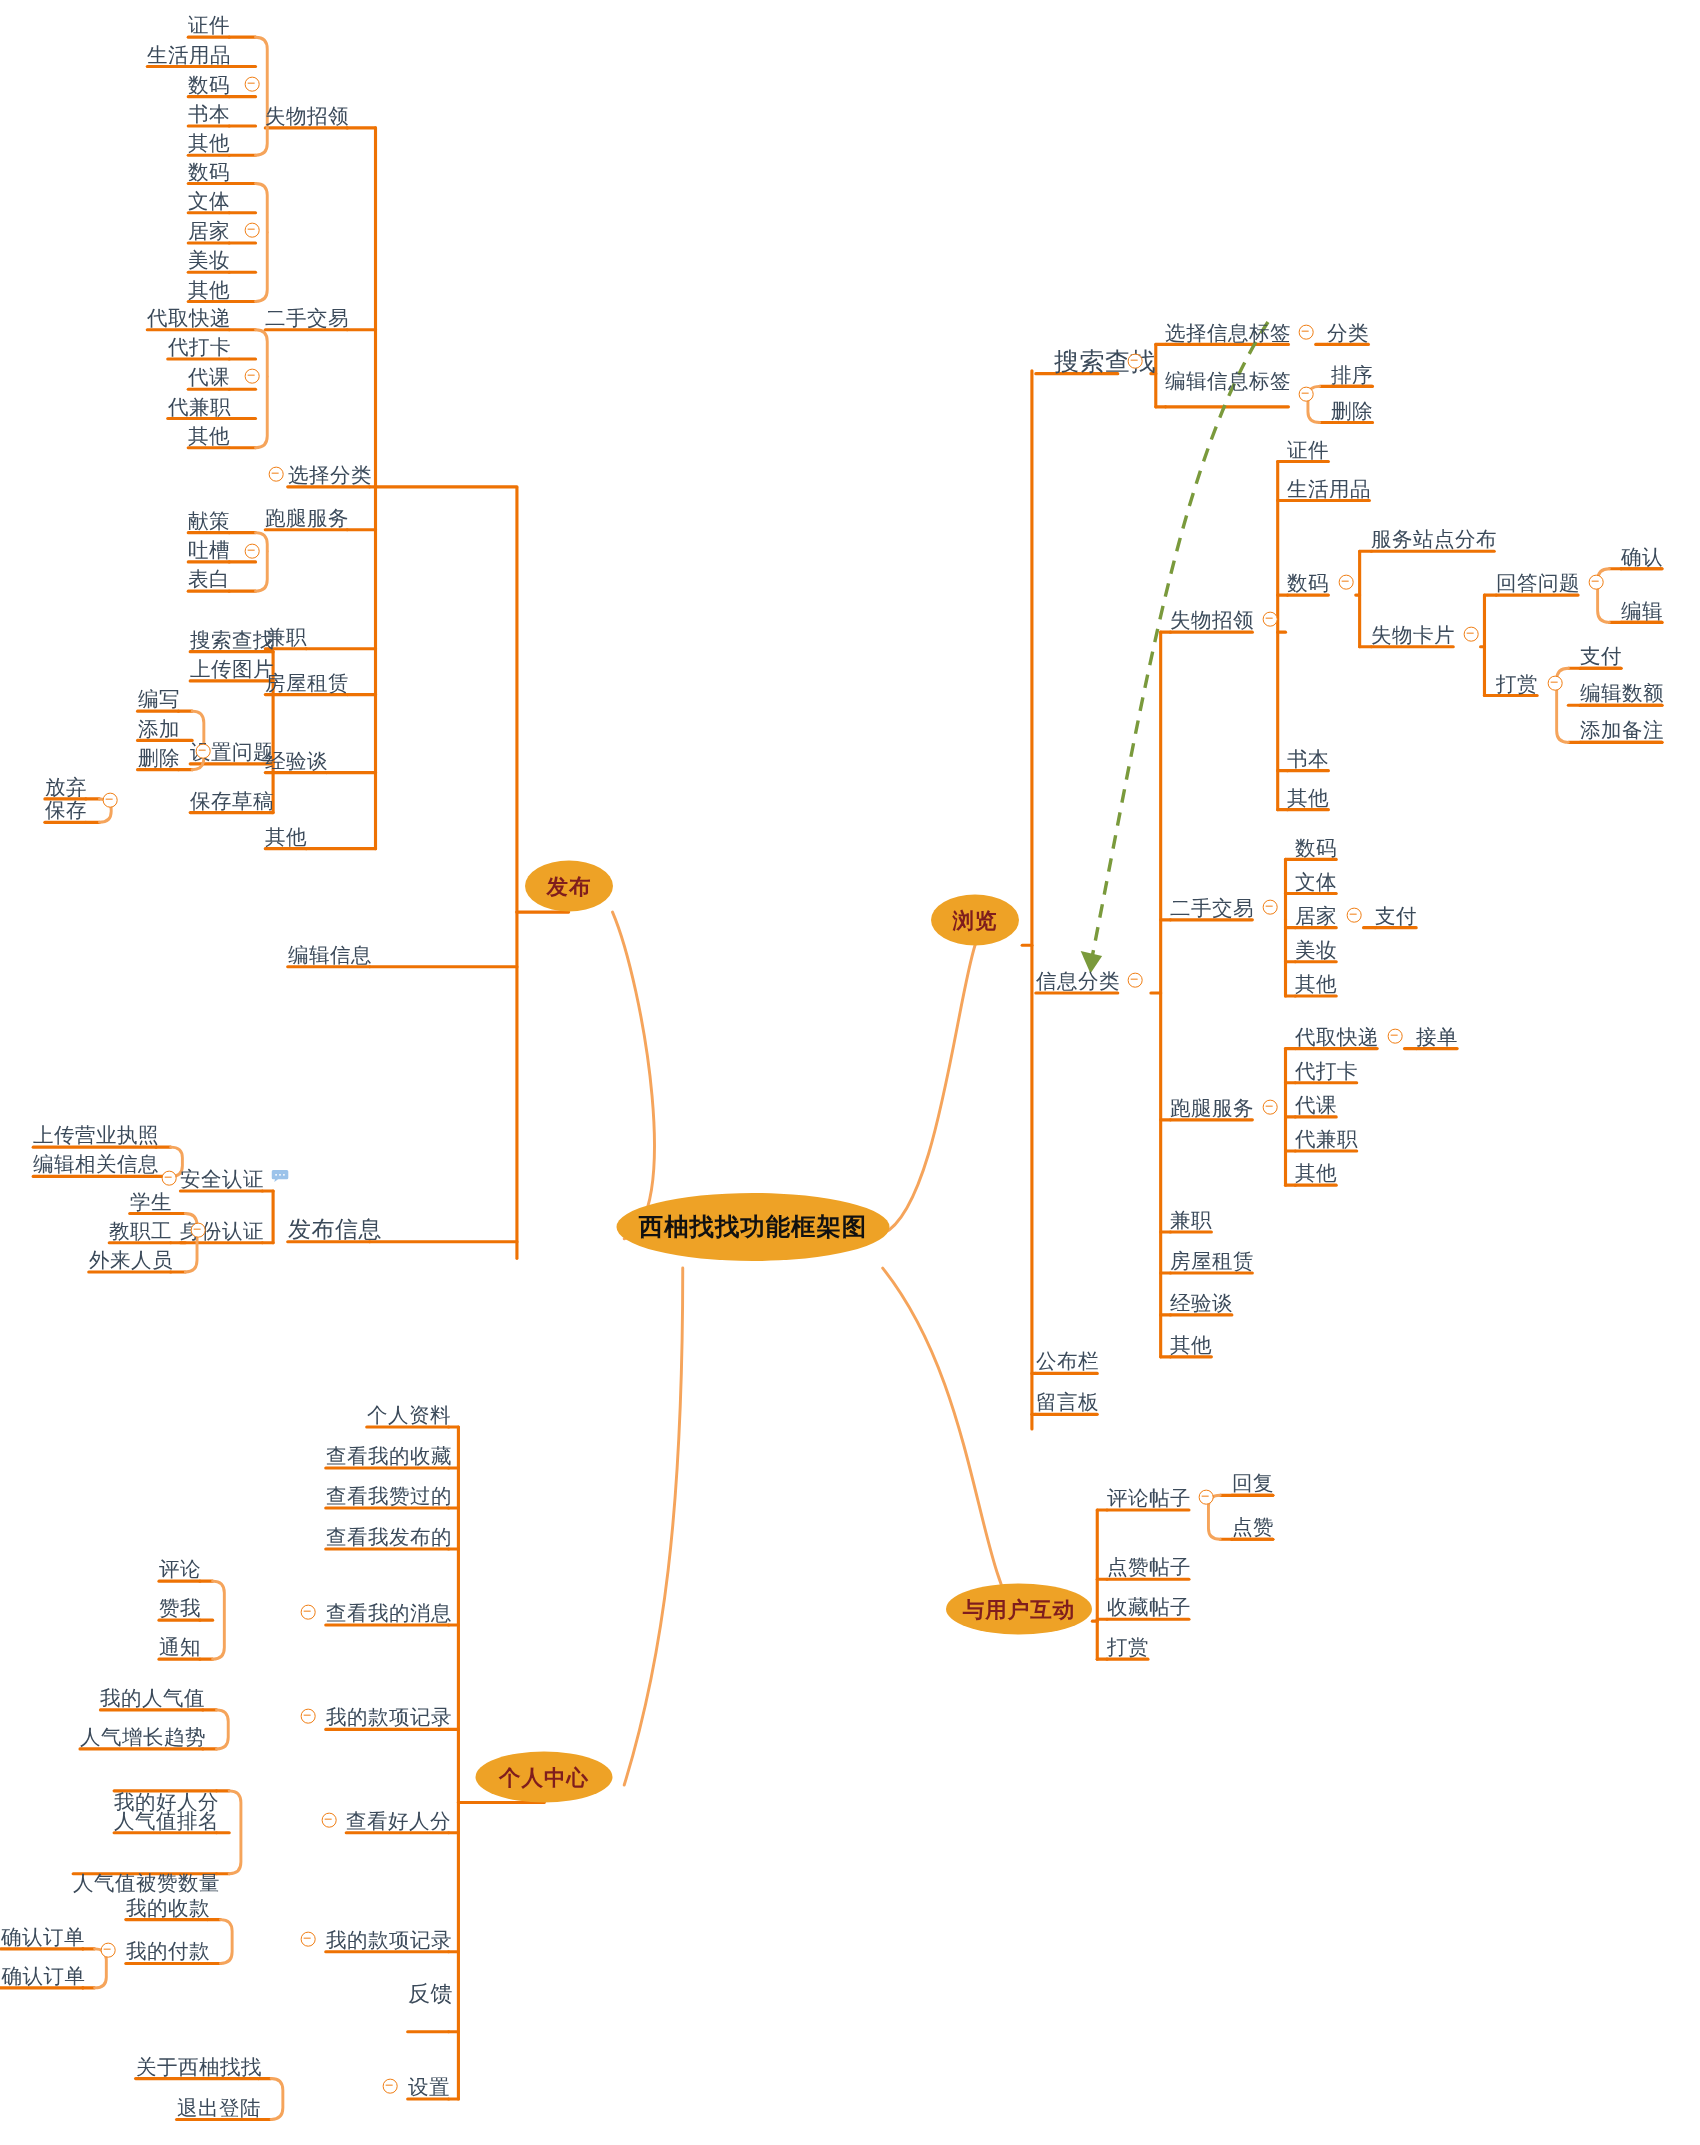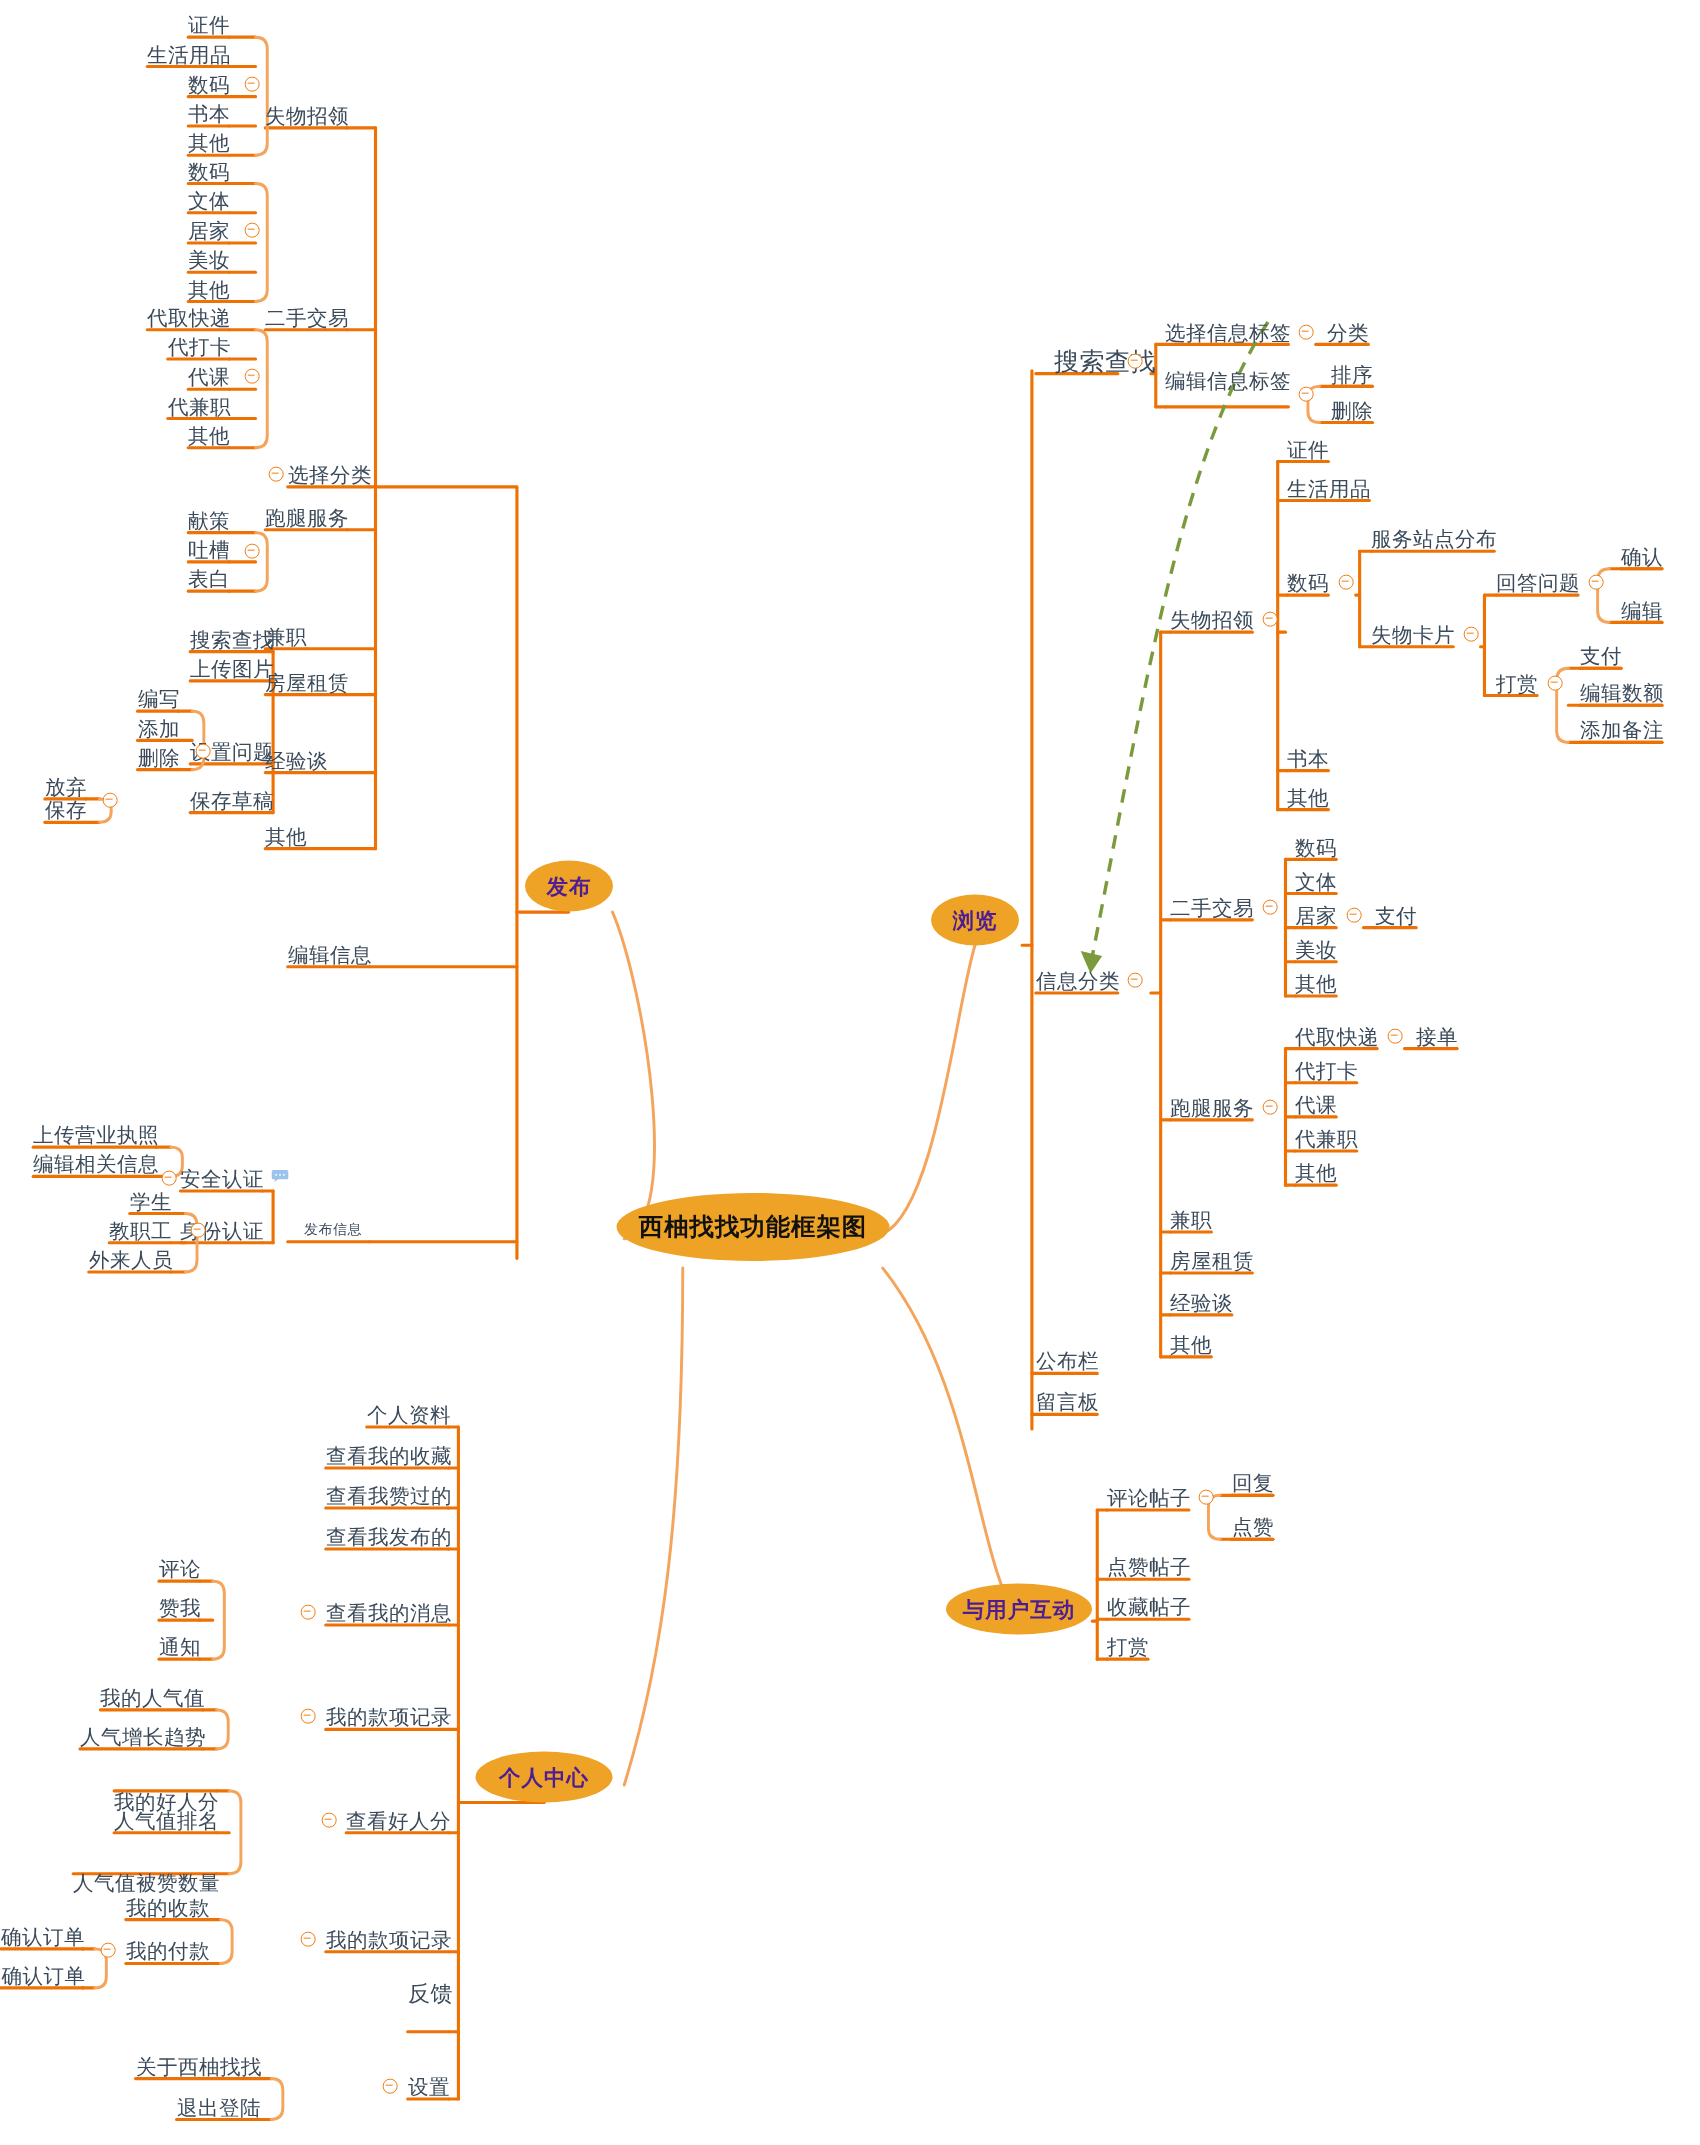--- a/index.html
+++ b/index.html
@@ -30,21 +30,21 @@
     font-size:24.4px;
     border-radius:50%;
     display:flex;align-items:center;justify-content:center;
     transform:translate(-50%,-50%);
     letter-spacing:1px;
   }
   
   .topic{
     position:absolute;
     background:#eea226;
-    color:#4c1d95;
+    color:#7f1d1d;
     font-weight:bold;
     font-size:21.5px;
     border-radius:50%;
     display:flex;align-items:center;justify-content:center;
     transform:translate(-50%,-50%);
     letter-spacing:1px;
   }
   
   .marker{
     position:absolute;
@@ -367,21 +367,21 @@
     </svg>
   <div id="nodes">
       <div class="root" style="left: 753px; top: 1227px; width: 273px; height: 68px;">西柚找找功能框架图</div>
       <div class="topic" style="left: 569px; top: 886px; width: 88px; height: 51px;">发布</div>
       <div class="topic" style="left: 975px; top: 920px; width: 88px; height: 51px;">浏览</div>
       <div class="topic" style="left: 1019px; top: 1609px; width: 146px; height: 51px;">与用户互动</div>
       <div class="topic" style="left: 544px; top: 1777px; width: 137px; height: 51px;">个人中心</div>
       <div class="node right" style="font-size: 20.5px; top: 474px; left: 288px;">选择分类</div>
       <div class="marker" style="left: 276px; top: 474px;"></div>
       <div class="node right" style="font-size: 20.5px; top: 954px; left: 288px;">编辑信息</div>
-      <div class="node right" style="font-size: 14px; top: 1229px; left: 304px;">发布信息</div>
+      <div class="node right" style="font-size: 23px; top: 1229px; left: 288px;">发布信息</div>
       <div class="node right" style="font-size: 20.5px; top: 115px; left: 265px;">失物招领</div>
       <div class="node right" style="font-size: 20.5px; top: 317px; left: 265px;">二手交易</div>
       <div class="node right" style="font-size: 20.5px; top: 517px; left: 265px;">跑腿服务</div>
       <div class="node right" style="font-size: 20.5px; top: 636px; left: 265px;">兼职</div>
       <div class="node right" style="font-size: 20.5px; top: 682px; left: 265px;">房屋租赁</div>
       <div class="node right" style="font-size: 20.5px; top: 760px; left: 265px;">经验谈</div>
       <div class="node right" style="font-size: 20.5px; top: 836px; left: 265px;">其他</div>
       <div class="node left" style="font-size: 20.5px; top: 24.4px; left: 188px;">证件</div>
       <div class="node left" style="font-size: 20.5px; top: 54px; left: 147px;">生活用品</div>
       <div class="node left" style="font-size: 20.5px; top: 84px; left: 188px;">数码</div>

